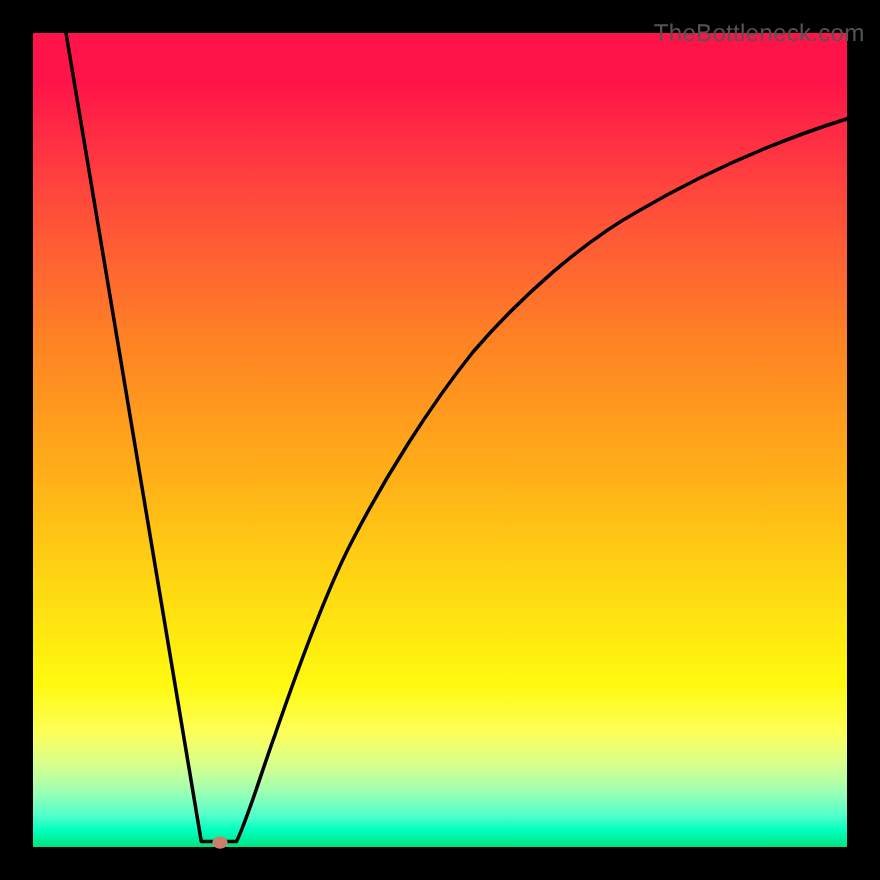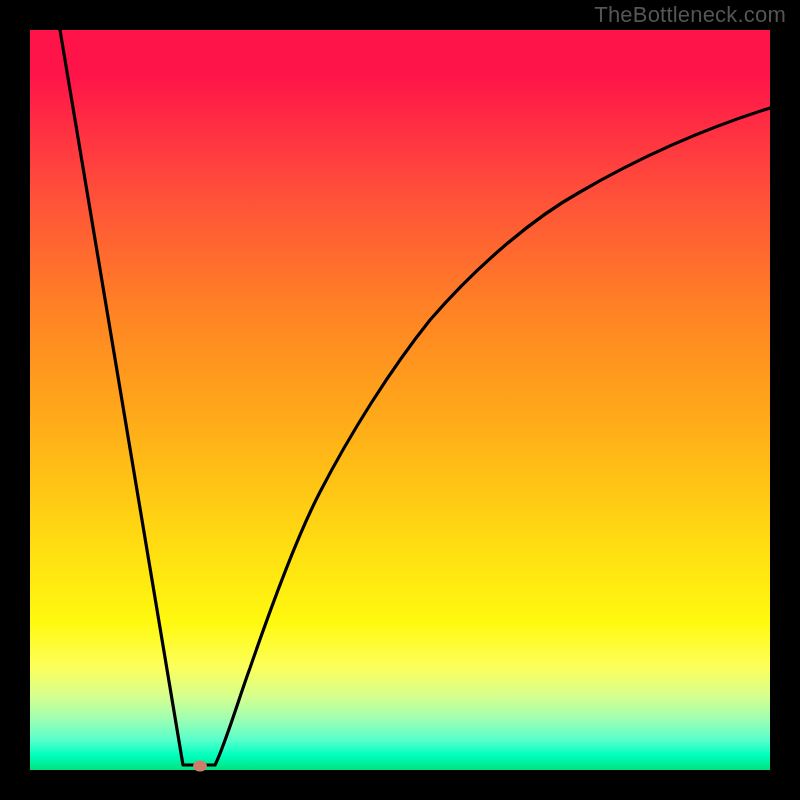--- a/index.html
+++ b/index.html
@@ -6,21 +6,21 @@
   body {
     width: 800px;
     height: 800px;
     background: #000;
     position: relative;
     overflow: hidden;
     font-family: Arial, Helvetica, sans-serif;
   }
   .watermark {
     position: absolute;
-    top: 2px;
+    top: 17px;
     right: 14px;
     color: #555;
     font-size: 22px;
     z-index: 10;
     font-weight: 400;
     letter-spacing: 0.2px;
   }
   .plot-area {
     position: absolute;
     left: 30px;

